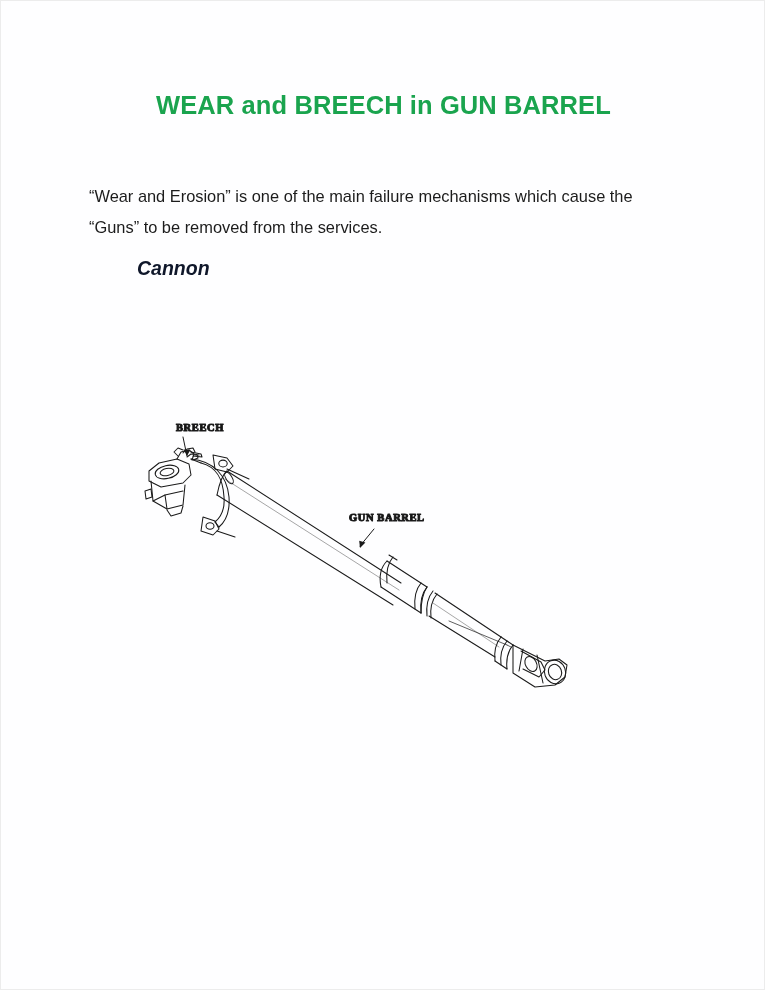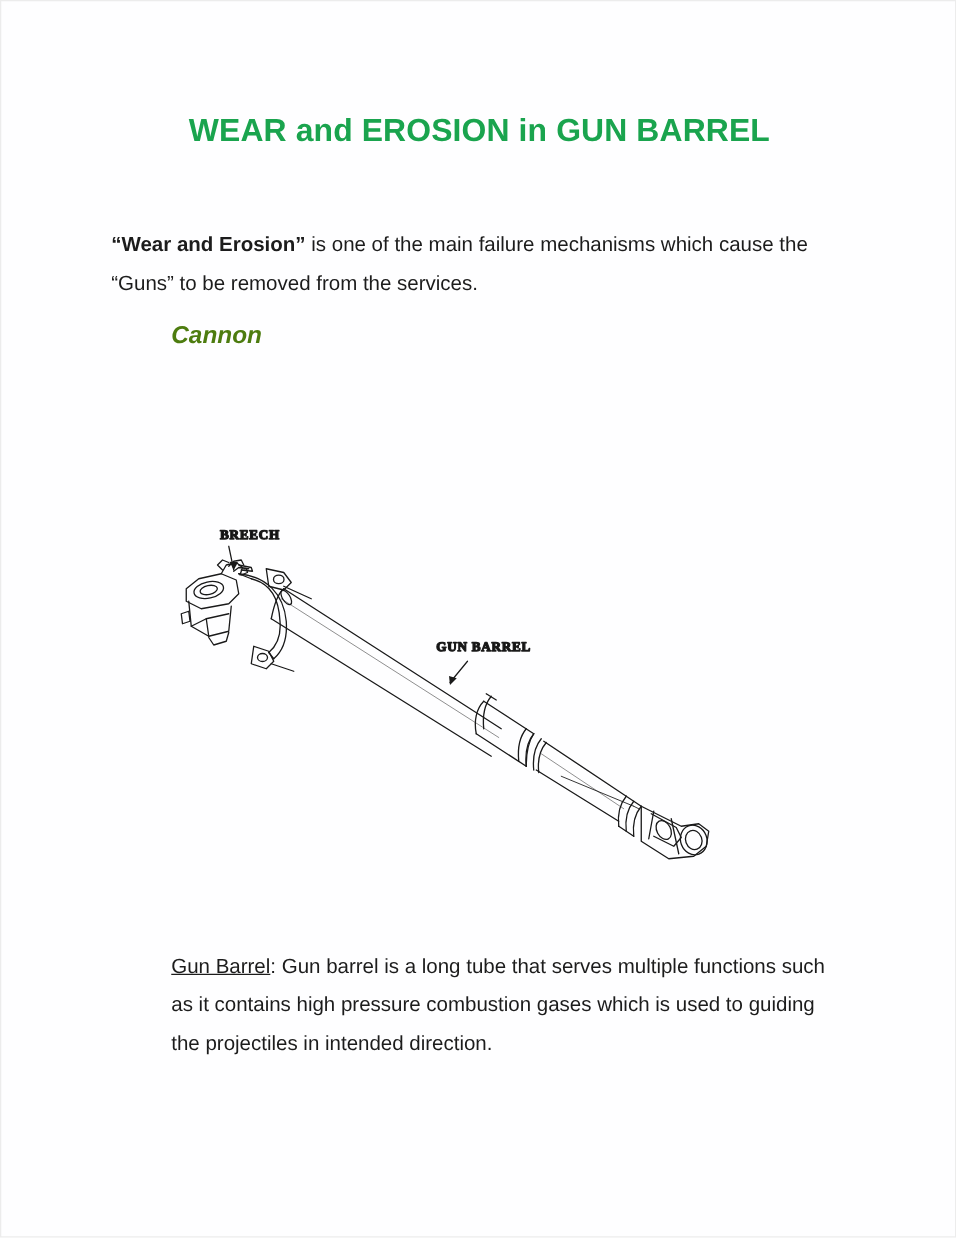--- a/index.html
+++ b/index.html
@@ -44,30 +44,30 @@
     font-size: 16.4px;
     line-height: 31px;
     color: #1c1c1c;
     font-family: "Liberation Sans", sans-serif;
   }
   .para-intro {
     left: 88px;
     top: 180px;
     width: 592px;
   }
-  .para-intro b { font-weight: bold; margin-top: 35px; }
+  .para-intro b { font-weight: normal; margin-top: 35px; }
 
   .heading-cannon {
     position: absolute;
     left: 136px;
     top: 256px;
     font-size: 19.5px;
     font-weight: bold;
     font-style: italic;
-    color: #4d7c0f;
+    color: #0f172a;
     font-family: "Liberation Sans", sans-serif;
   }
 
   .para-cannon {
     left: 136px;
     top: 302px;
     width: 520px;
   }
 
   .para-gunbarrel {
@@ -94,21 +94,21 @@
     font-size: 10.5px;
     letter-spacing: 0.6px;
     fill: #111111;
   }
 </style>
 </head>
 <body>
 
 <div class="page">
 
-  <div class="doc-title">WEAR and EROSION in GUN BARREL</div>
+  <div class="doc-title">WEAR and BREECH in GUN BARREL</div>
 
   <div class="para para-intro"><b>“Wear and Erosion”</b><span> is one of the main failure mechanisms which cause the “Guns” to be removed from the services.</span></div>
 
   <div class="heading-cannon">Cannon</div>
 
 
   <div class="figure">
     <svg width="460" height="290" viewBox="0 0 460 290" xmlns="http://www.w3.org/2000/svg">
       <g fill="none" stroke="#1a1a1a" stroke-width="1.05" stroke-linejoin="round" stroke-linecap="round">
 
@@ -218,15 +218,14 @@
           <ellipse cx="424" cy="263" rx="6.5" ry="7.8" transform="rotate(-20 424 263)"></ellipse>
 
           <path d="M406 246 L412 274"></path>
           <path d="M392 240 L388 262"></path>
         </g>
 
       </g>
     </svg>
   </div>
 
-  <div class="para para-gunbarrel"><span class="ul">Gun Barrel</span><span>: Gun barrel is a long tube that serves multiple functions such as it contains high pressure combustion gases which is used to guiding the projectiles in intended direction.</span></div>
 
 </div>
 
 </body></html>

